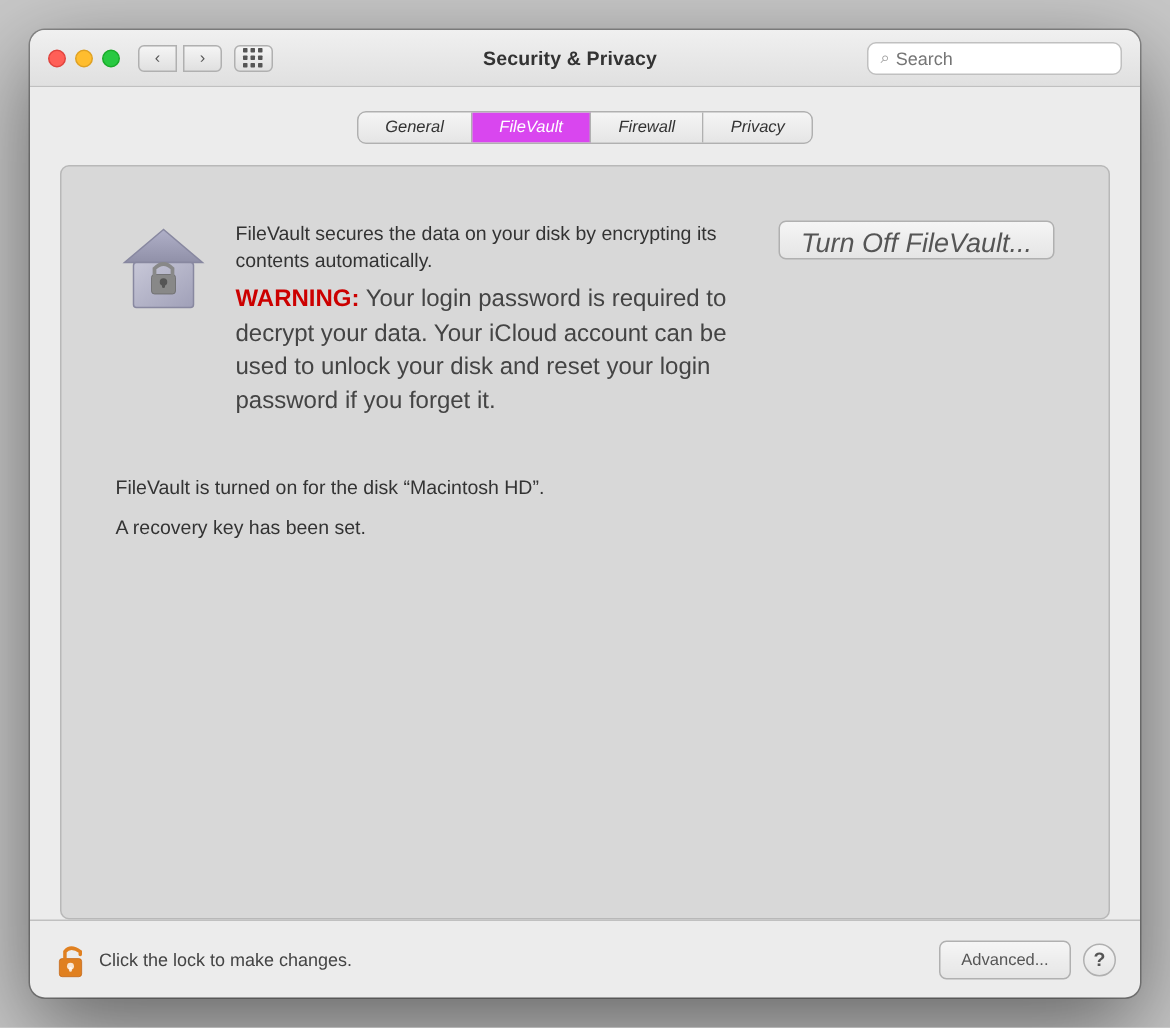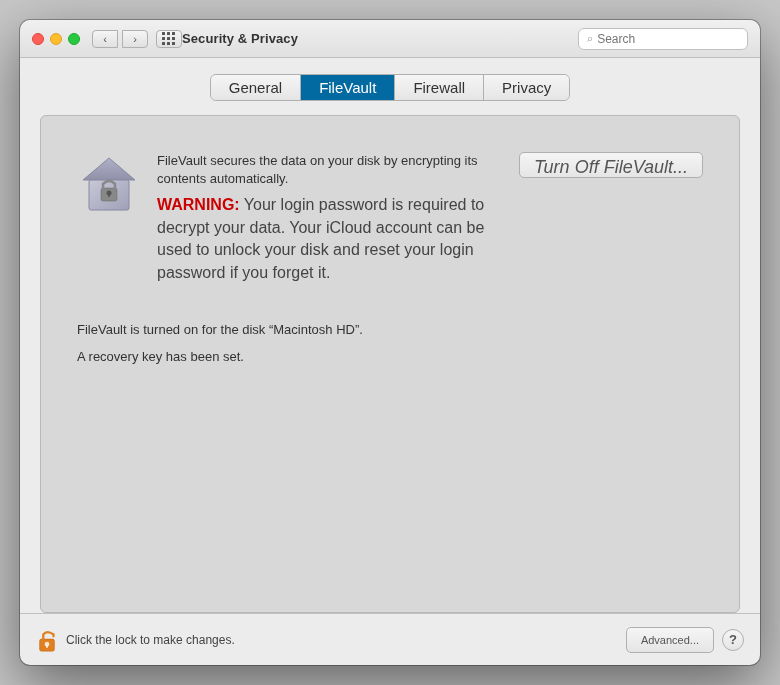--- a/index.html
+++ b/index.html
@@ -101,20 +101,21 @@
 
     .grid-dot {
       width: 3px;
       height: 3px;
       background: #555;
       border-radius: 0.5px;
     }
 
     .titlebar-title {
       flex: 1;
+      text-align: center;
       font-size: 13px;
       font-weight: 600;
       color: #333;
       letter-spacing: 0.1px;
     }
 
     .search-box {
       display: flex;
       align-items: center;
       background: white;
@@ -158,32 +159,33 @@
     .tab-container {
       display: flex;
       border: 1px solid #b0b0b0;
       border-radius: 6px;
       overflow: hidden;
       background: #e0e0e0;
     }
 
     .tab {
       padding: 4px 18px;
-      font-size: 15px;
+      font-size: 11px;
       color: #333;
       cursor: pointer;
       border-right: 1px solid #b0b0b0;
       background: linear-gradient(to bottom, #f5f5f5, #e5e5e5);
       user-select: none;
+      font-style: italic;
     }
 
     .tab:last-child { border-right: none; }
 
     .tab.active {
-      background: #0369a1;
+      background: #d946ef;
       color: white;
       font-weight: 500;
     }
 
     
     .panel {
       background: #d8d8d8;
       border-radius: 6px;
       border: 1px solid #b8b8b8;
       flex: 1;

